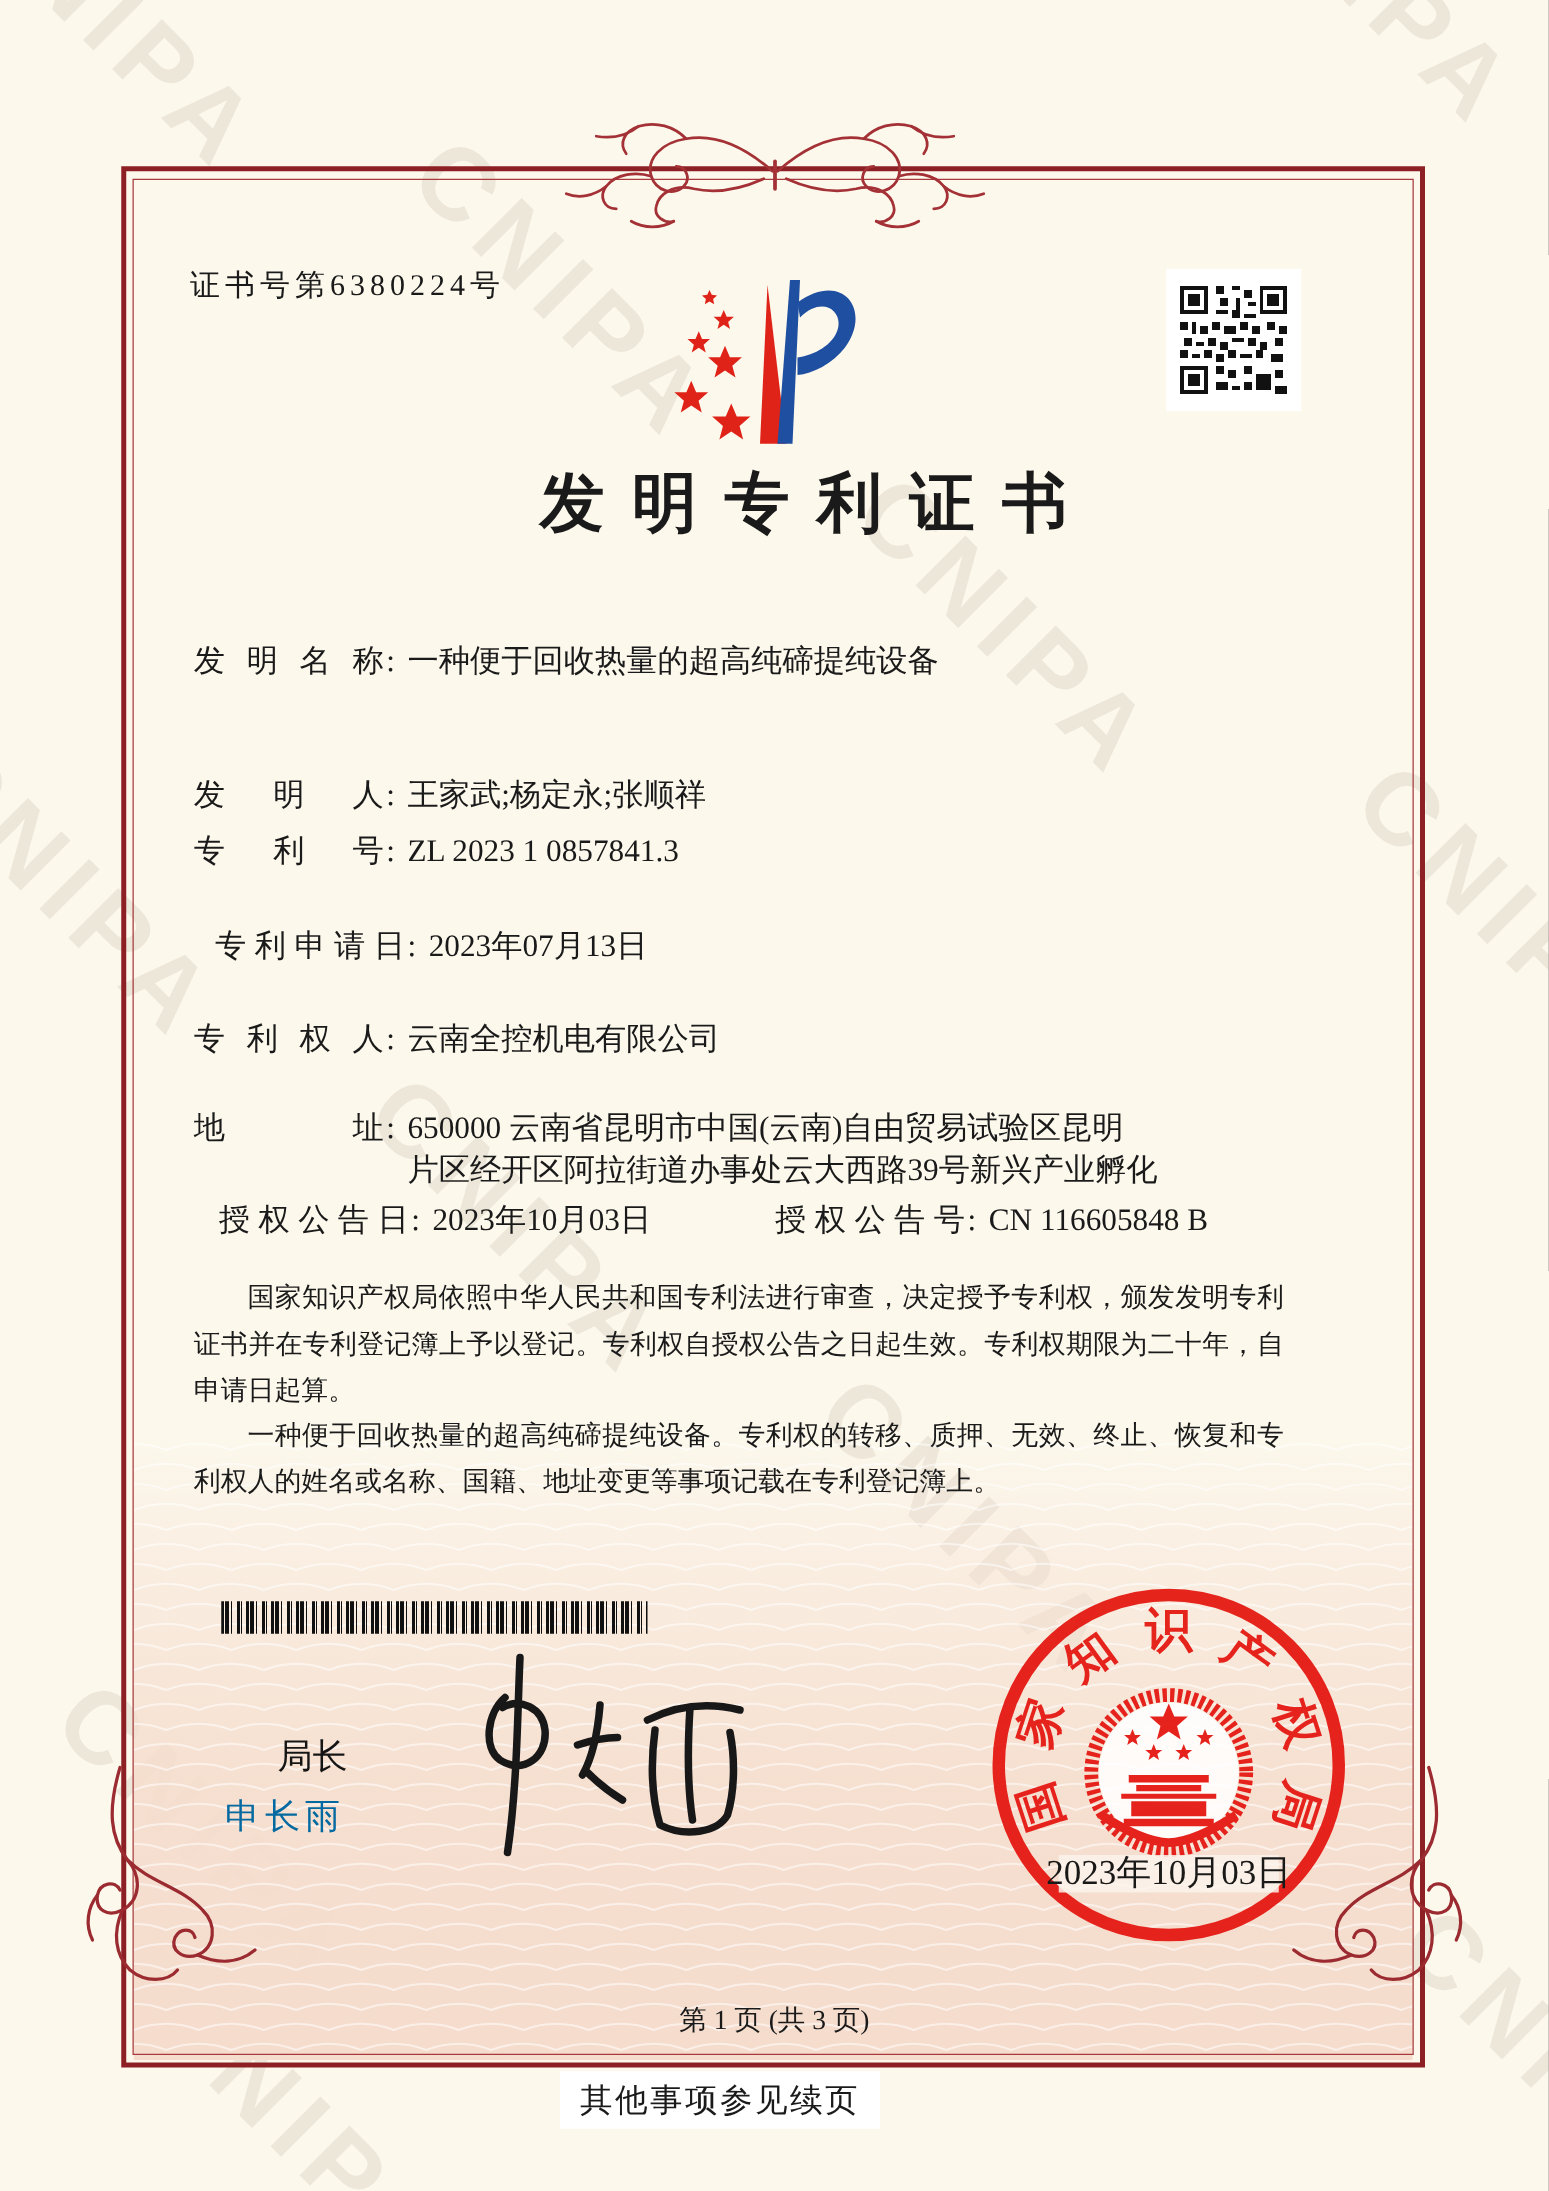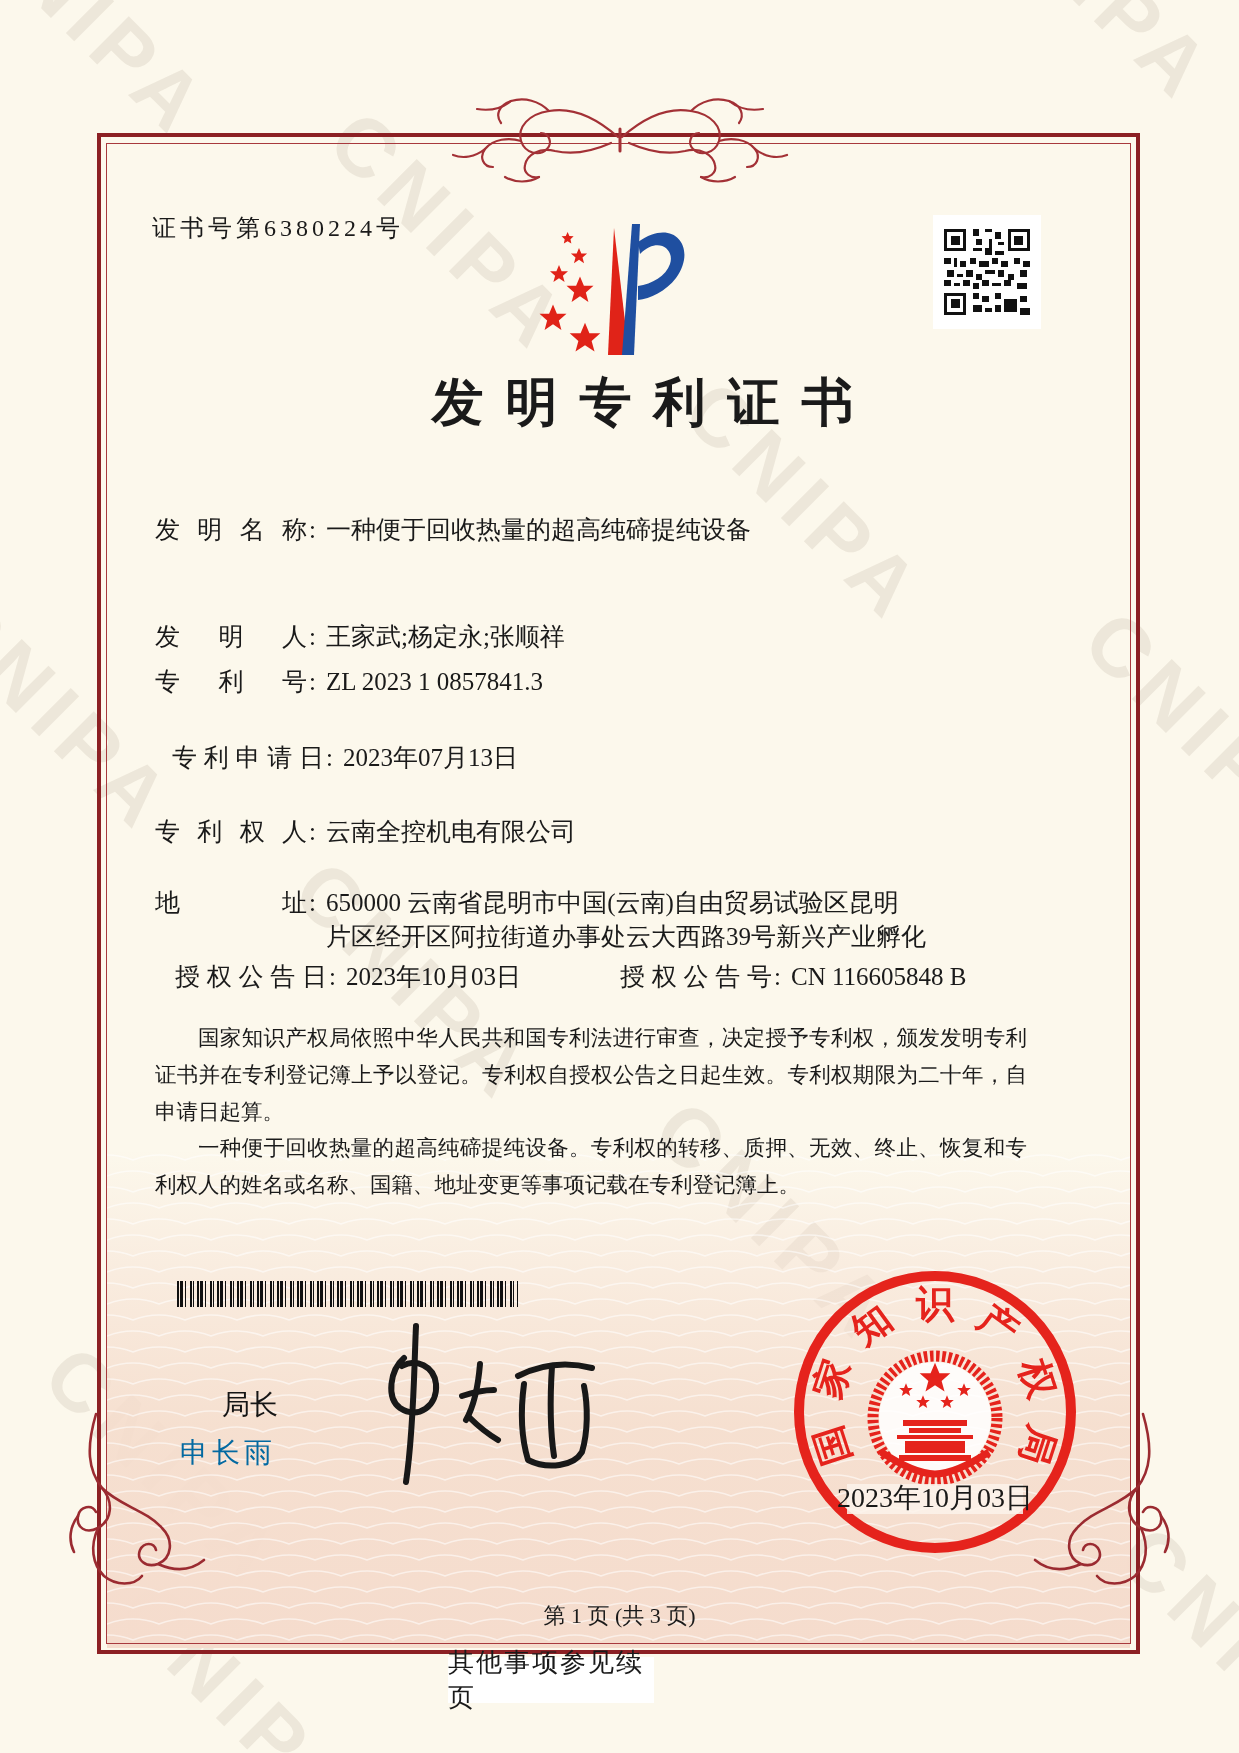--- a/index.html
+++ b/index.html
@@ -46,21 +46,21 @@
     background:repeating-linear-gradient(90deg,#101010 0 2px,rgba(0,0,0,0) 2px 3px,
       #101010 3px 6px,rgba(0,0,0,0) 6px 8px,#101010 8px 9px,rgba(0,0,0,0) 9px 13px,
       #101010 13px 15px,rgba(0,0,0,0) 15px 16px,#101010 16px 17px,rgba(0,0,0,0) 17px 20px);}
   .director-title{position:absolute;left:180px;top:1386px;font-size:28px;
     font-family:"Liberation Sans", sans-serif;color:#151515;margin-left:42px;}
   .director-name{position:absolute;left:180px;top:1434px;font-size:28px;
     font-family:"Liberation Sans", sans-serif;color:#0369a1;letter-spacing:4px;}
   .signature{position:absolute;left:352px;top:1312px;}
   .seal{position:absolute;left:785px;top:1262px;}
   .page-num{position:absolute;left:0;top:1601px;width:100%;text-align:center;font-size:22px;}
-  .note-box{position:absolute;left:448px;top:1657px;width:206px;height:46px;background:#fff;
+  .note-box{position:absolute;left:448px;top:1657px;width:256px;height:46px;background:#fff;
     display:flex;align-items:center;justify-content:center;}
   .note-text{font-size:26px;letter-spacing:2px;}
   .orn{position:absolute;pointer-events:none;}
 </style>
 </head>
 <body>
 
 <div class="page">
 
   <div class="wm" style="left:-60px;top:-30px;">CNIPA</div>

